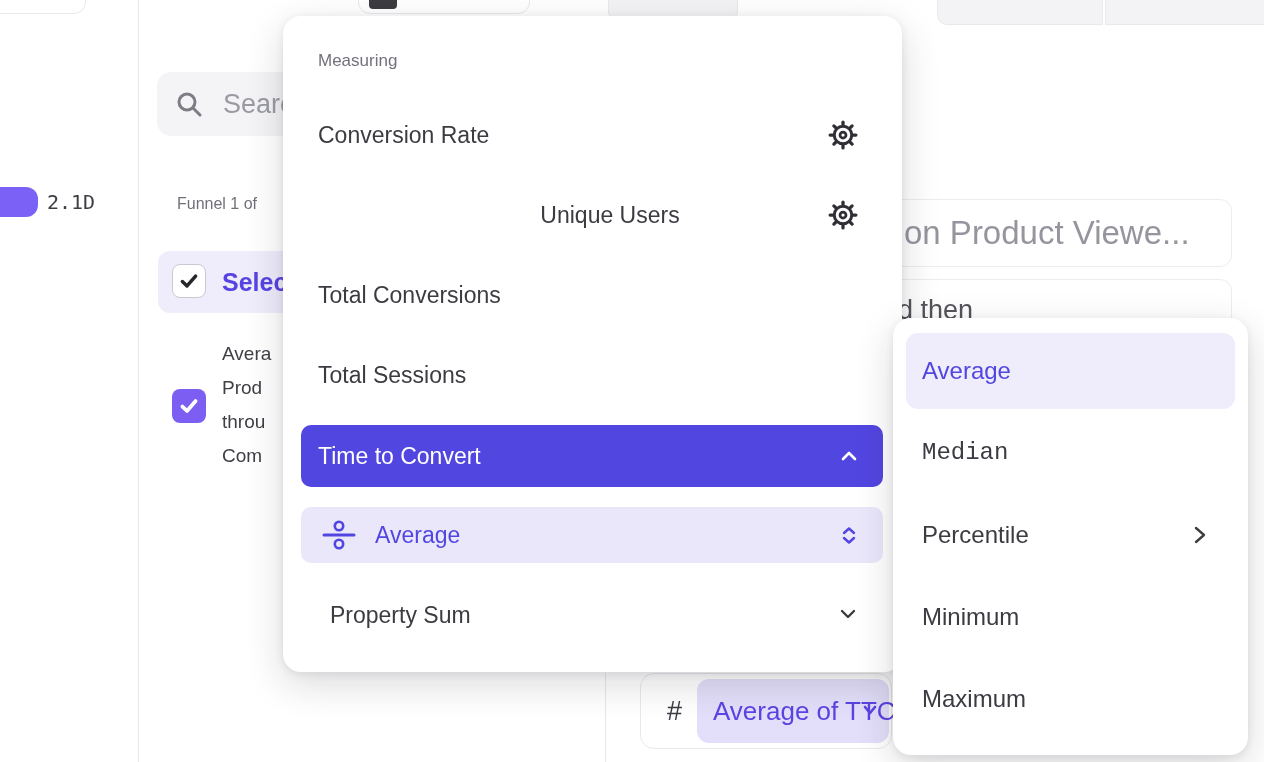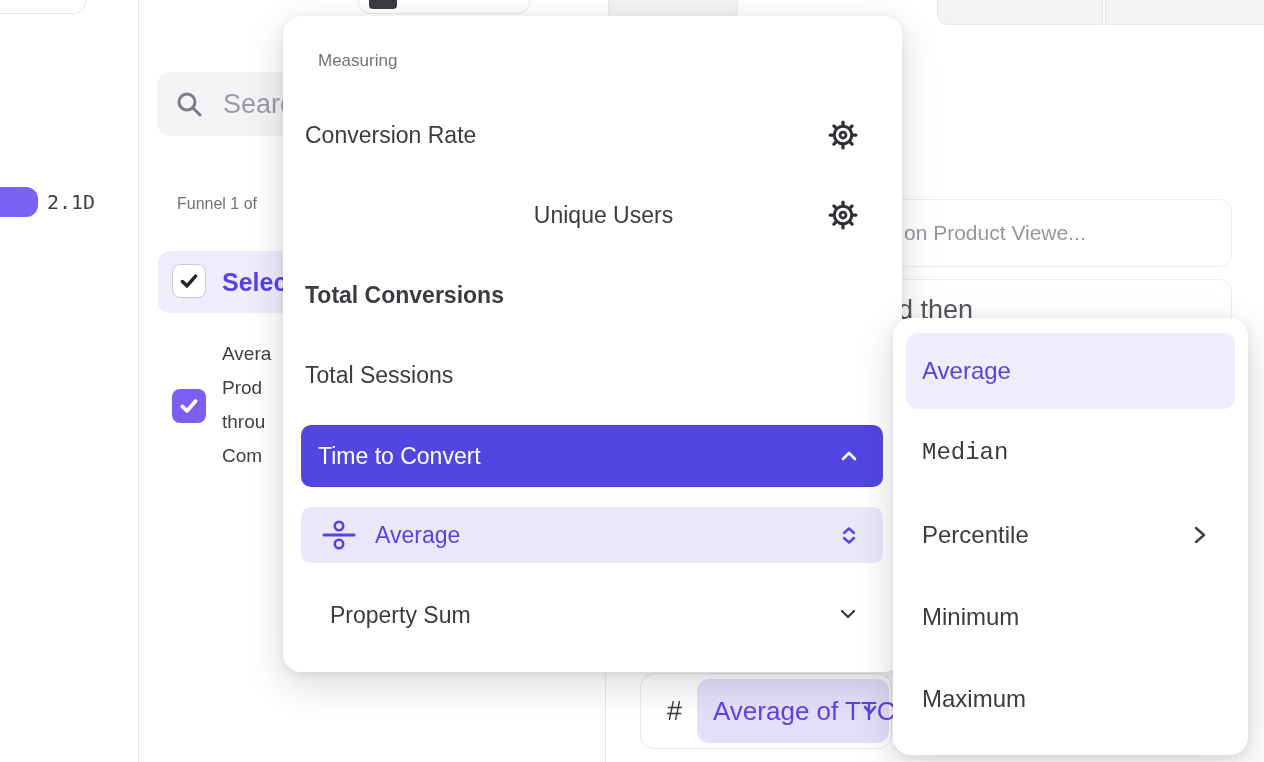--- a/index.html
+++ b/index.html
@@ -39,42 +39,42 @@
   .select-row .checkbox { position:absolute; left:14px; top:13px; }
   .select-row .lbl { position:absolute; left:64px; top:0; height:62px; line-height:62px;
     font-size:25px; font-weight:700; color:#5743e4; white-space:nowrap; }
 
   .step-checkbox { left:172px; top:389px; z-index:1; }
   .step-text { left:222px; top:337px; width:70px; font-size:19px; line-height:34px;
     font-weight:500; color:#3f3f46; white-space:nowrap; z-index:1; }
 
   .bg-card { background:#fff; border:1px solid #ededf0; border-radius:12px; z-index:1; }
   .event-card-text { position:absolute; left:27px; top:0; height:66px; line-height:66px;
-    font-size:21px; color:#95959e; white-space:nowrap; }
+    font-size:33px; color:#95959e; white-space:nowrap; }
   .then-text { position:absolute; left:21px; top:8px; height:44px; line-height:44px;
     font-size:27px; color:#54545c; white-space:nowrap; }
 
   .metric-card { left:640px; top:673px; width:252px; height:76px;
     background:#fff; border:1px solid #e9e9ec; border-radius:14px; z-index:1; }
   .metric-card .hash { position:absolute; left:26px; top:0; height:74px; line-height:74px;
     font-size:27px; font-weight:500; color:#3c3c43; }
   .metric-pill { position:absolute; left:56px; top:5px; width:192px; height:64px;
     background:#e3dffa; border-radius:12px; }
   .metric-pill .lbl { position:absolute; left:16px; top:0; height:64px; line-height:64px;
     font-size:26px; font-weight:500; color:#5b44e4; white-space:nowrap; }
   .metric-pill .chev { position:absolute; right:10px; top:24px; }
 
   
   .menu-panel { background:#fff; border-radius:18px;
     box-shadow:0 12px 38px rgba(25,25,40,.16), 0 2px 8px rgba(25,25,40,.08); }
   .measuring-menu { left:283px; top:16px; width:619px; height:656px; z-index:5; }
   .measuring-menu .header { position:absolute; left:35px; top:29px; height:32px; line-height:32px;
     font-size:17px; color:#72727c; }
   .m-row { position:absolute; left:0; width:100%; height:80px; line-height:80px;
-    padding-left:22px; font-size:23px; font-weight:500; color:#3b3b42; white-space:nowrap; cursor:default; }
+    padding-left:35px; font-size:23px; font-weight:500; color:#3b3b42; white-space:nowrap; cursor:default; }
   .m-row .gear { position:absolute; right:44px; top:25px; line-height:0; }
   .m-selected { position:absolute; left:18px; top:409px; width:582px; height:62px;
     background:#5246e1; border-radius:10px; }
   .m-selected .lbl { position:absolute; left:17px; top:0; height:62px; line-height:62px;
     font-size:23px; font-weight:500; color:#ffffff; white-space:nowrap; }
   .m-selected .chev { position:absolute; right:24px; top:24px; line-height:0; }
   .m-subrow { position:absolute; left:18px; top:491px; width:582px; height:56px;
     background:#eae7fb; border-radius:10px; }
   .m-subrow .divide { position:absolute; left:20px; top:13px; line-height:0; }
   .m-subrow .lbl { position:absolute; left:74px; top:0; height:56px; line-height:56px;
@@ -199,21 +199,21 @@
               <line x1="6.34" y1="6.34" x2="4.7" y2="4.7"></line>
             <line x1="12" y1="4" x2="12" y2="1.7"></line>
               <line x1="17.66" y1="6.34" x2="19.3" y2="4.7"></line>
           </g>
           <circle cx="12" cy="12" r="7" fill="none" stroke="#2f2f35" stroke-width="2.4"></circle>
           <circle cx="12" cy="12" r="2.4" fill="none" stroke="#2f2f35" stroke-width="2.2"></circle>
         </svg>
       </span>
     </div>
 
-    <div class="m-row" style="top:239px;font-weight:bold;">
+    <div class="m-row" style="top:239px;">
       <span>Total Conversions</span>
     </div>
 
     <div class="m-row" style="top:319px;">
       <span>Total Sessions</span>
     </div>
 
     <div class="m-selected">
       <div class="lbl">Time to Convert</div>
       <svg class="chev" width="20" height="14" viewBox="0 0 20 14">

